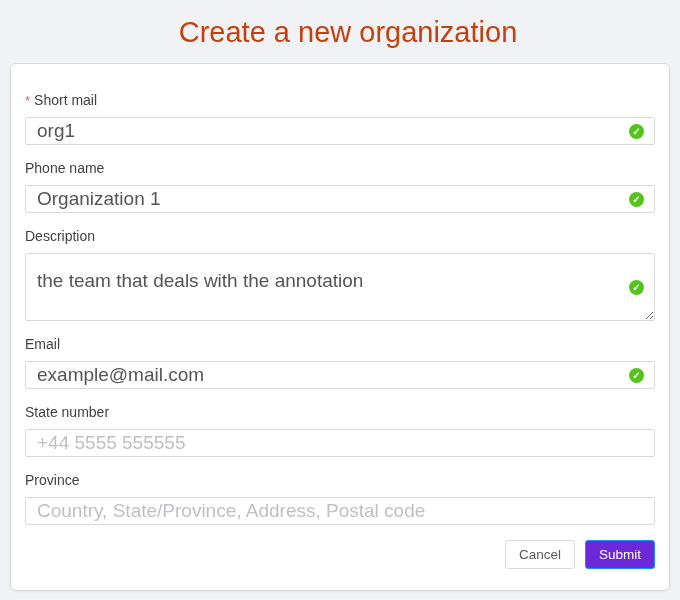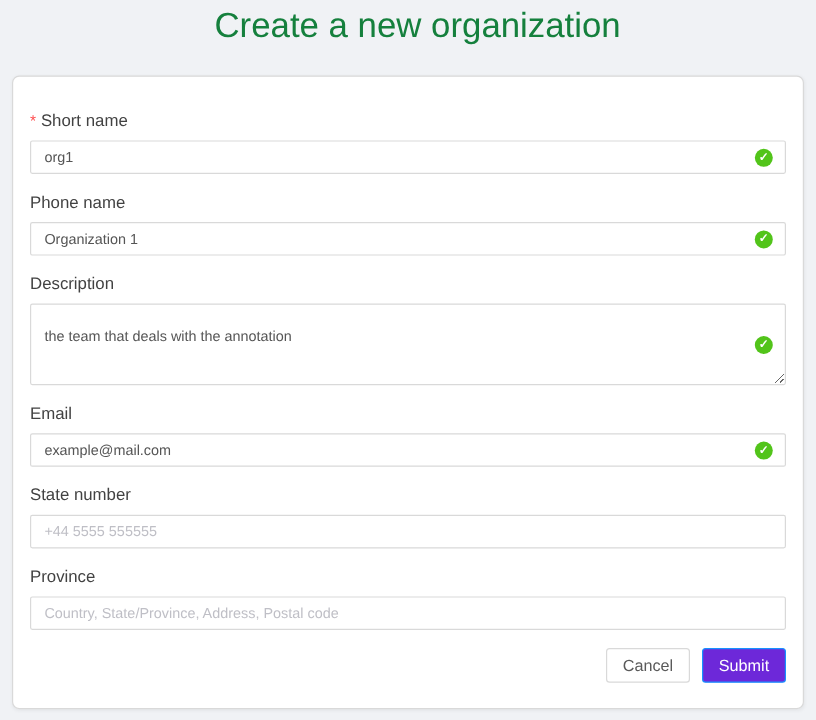--- a/index.html
+++ b/index.html
@@ -6,26 +6,27 @@
   html, body { margin: 0; padding: 0; }
   body {
     width: 680px;
     height: 600px;
     background: #f0f2f5;
     font-family: "Liberation Sans", sans-serif;
     overflow: hidden;
   }
   .page-title {
     margin: 0 0 9px 16px;
+    padding-top: 10px;
     line-height: 44px;
     height: 54px;
     text-align: center;
     font-size: 29px;
     font-weight: 400;
-    color: #15803d;
+    color: #c2410c;
   }
   .card {
     margin: 0 10px;
     background: #ffffff;
     border: 1px solid #d9d9d9;
     border-radius: 6px;
     padding: 28px 14px 21px 14px;
     box-shadow: 0 1px 3px rgba(0,0,0,0.05);
   }
   .field { margin-bottom: 15px; }
@@ -39,21 +40,21 @@
   }
   .req { color: #ff4d4f; margin-right: 4px; font-size: 13px; }
   .control { position: relative; }
   .ipt {
     display: block;
     width: 100%;
     height: 28px;
     border: 1px solid #d9d9d9;
     border-radius: 2px;
     padding: 0 32px 0 11px;
-    font-size: 12px;
+    font-size: 19px;
     color: #555555;
     background: #ffffff;
     outline: none;
     font-family: inherit;
   }
   .ipt::placeholder { color: #bfbfc6; }
   textarea.ipt {
     height: 68px;
     padding-top: 18px;
     line-height: 17px;
@@ -101,21 +102,21 @@
   }
 </style>
 </head>
 <body>
 
 <h1 class="page-title">Create a new organization</h1>
 
 <div class="card">
 
   <div class="field">
-    <label class="label"><span class="req">*</span><span>Short name</span></label>
+    <label class="label"><span class="req">*</span><span>Short mail</span></label>
     <div class="control">
       <input class="ipt" type="text" value="org1" style="">
       <span class="check-icon">✓</span>
     </div>
   </div>
 
   <div class="field">
     <label class="label"><span>Phone name</span></label>
     <div class="control">
       <input class="ipt" type="text" value="Organization 1" style="">

